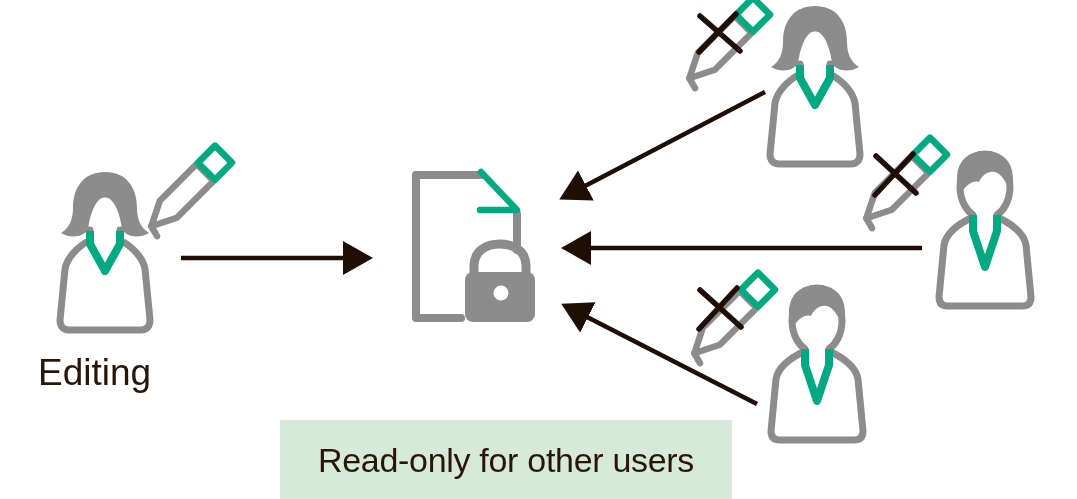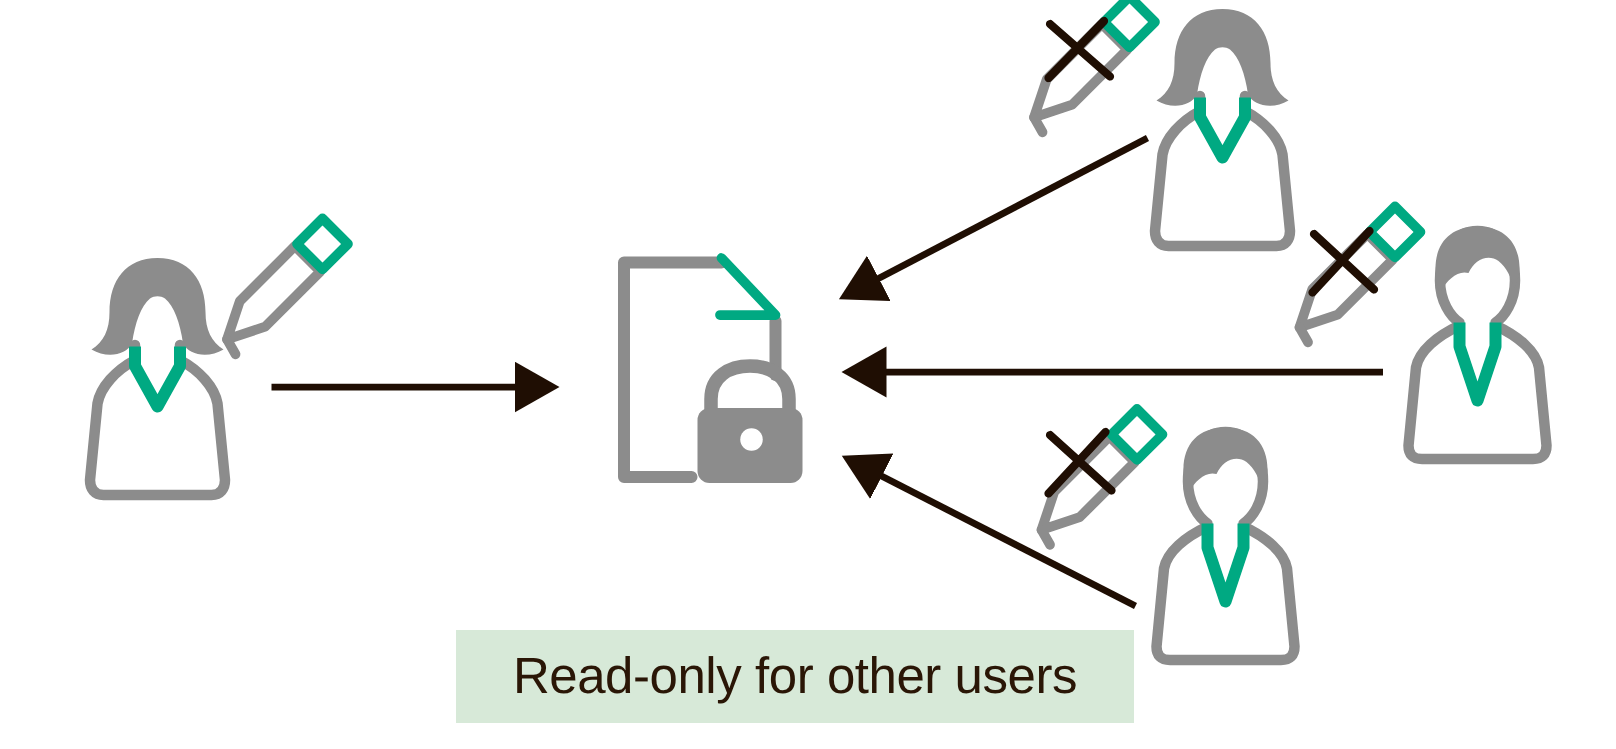--- a/index.html
+++ b/index.html
@@ -26,23 +26,23 @@
   .vneck-green{fill:none;stroke:var(--accent-green);stroke-width:8;stroke-linecap:butt;stroke-linejoin:round;}
   .arrow-line{fill:none;stroke:var(--ink);stroke-width:4.5;}
   .x-mark{fill:none;stroke:var(--ink);stroke-width:5.5;stroke-linecap:round;}
   .keyhole{fill:var(--background);}
   
   .label-editing{
     position:absolute;left:38px;top:352px;
     font-size:37px;color:var(--banner-text);letter-spacing:0;
   }
   .readonly-banner{
-    position:absolute;left:280px;top:420px;width:452px;height:62px;
+    position:absolute;left:280px;top:420px;width:452px;height:80px;
     background:var(--banner-background);
-    display:flex;align-items:center;justify-content:center;margin-left:24px;
+    display:flex;align-items:center;justify-content:center;
   }
   .readonly-banner span{
     font-size:34px;color:var(--banner-text);letter-spacing:-0.3px;white-space:nowrap;
   }
 </style>
 </head>
 <body>
 
 <div class="canvas">
 
@@ -134,18 +134,19 @@
     <g>
       <g transform="translate(758,267) rotate(45)">
         <path class="outline-gray-thin" d="M4,82 L4,30 L28,30 L28,82 L16,106 Z"></path>
         <path class="outline-gray-thin" d="M16,106 L27,109"></path>
         <rect class="outline-green" x="4" y="4" width="24" height="24"></rect>
       </g>
       <path class="x-mark" d="M700,290 L741,327 M737,288 L699,329"></path>
     </g>
   </svg>
 
+  <div class="label-editing">Editing</div>
 
   <div class="readonly-banner">
     <span>Read-only for other users</span>
   </div>
 
 </div>
 
 </body></html>

